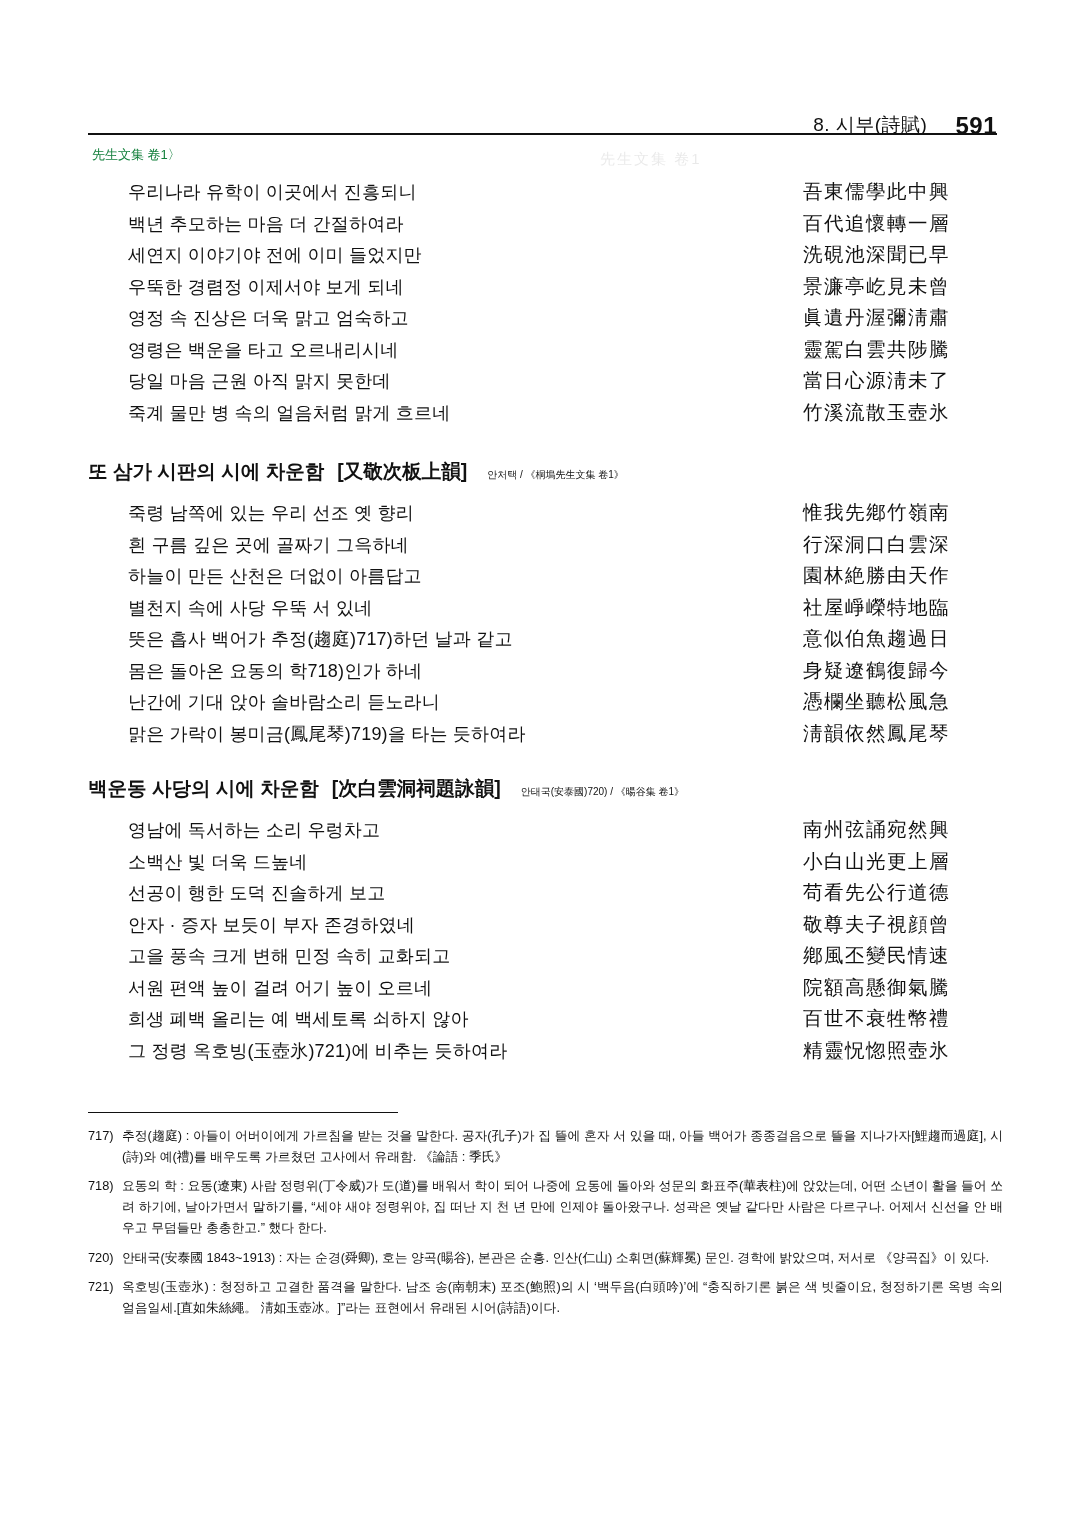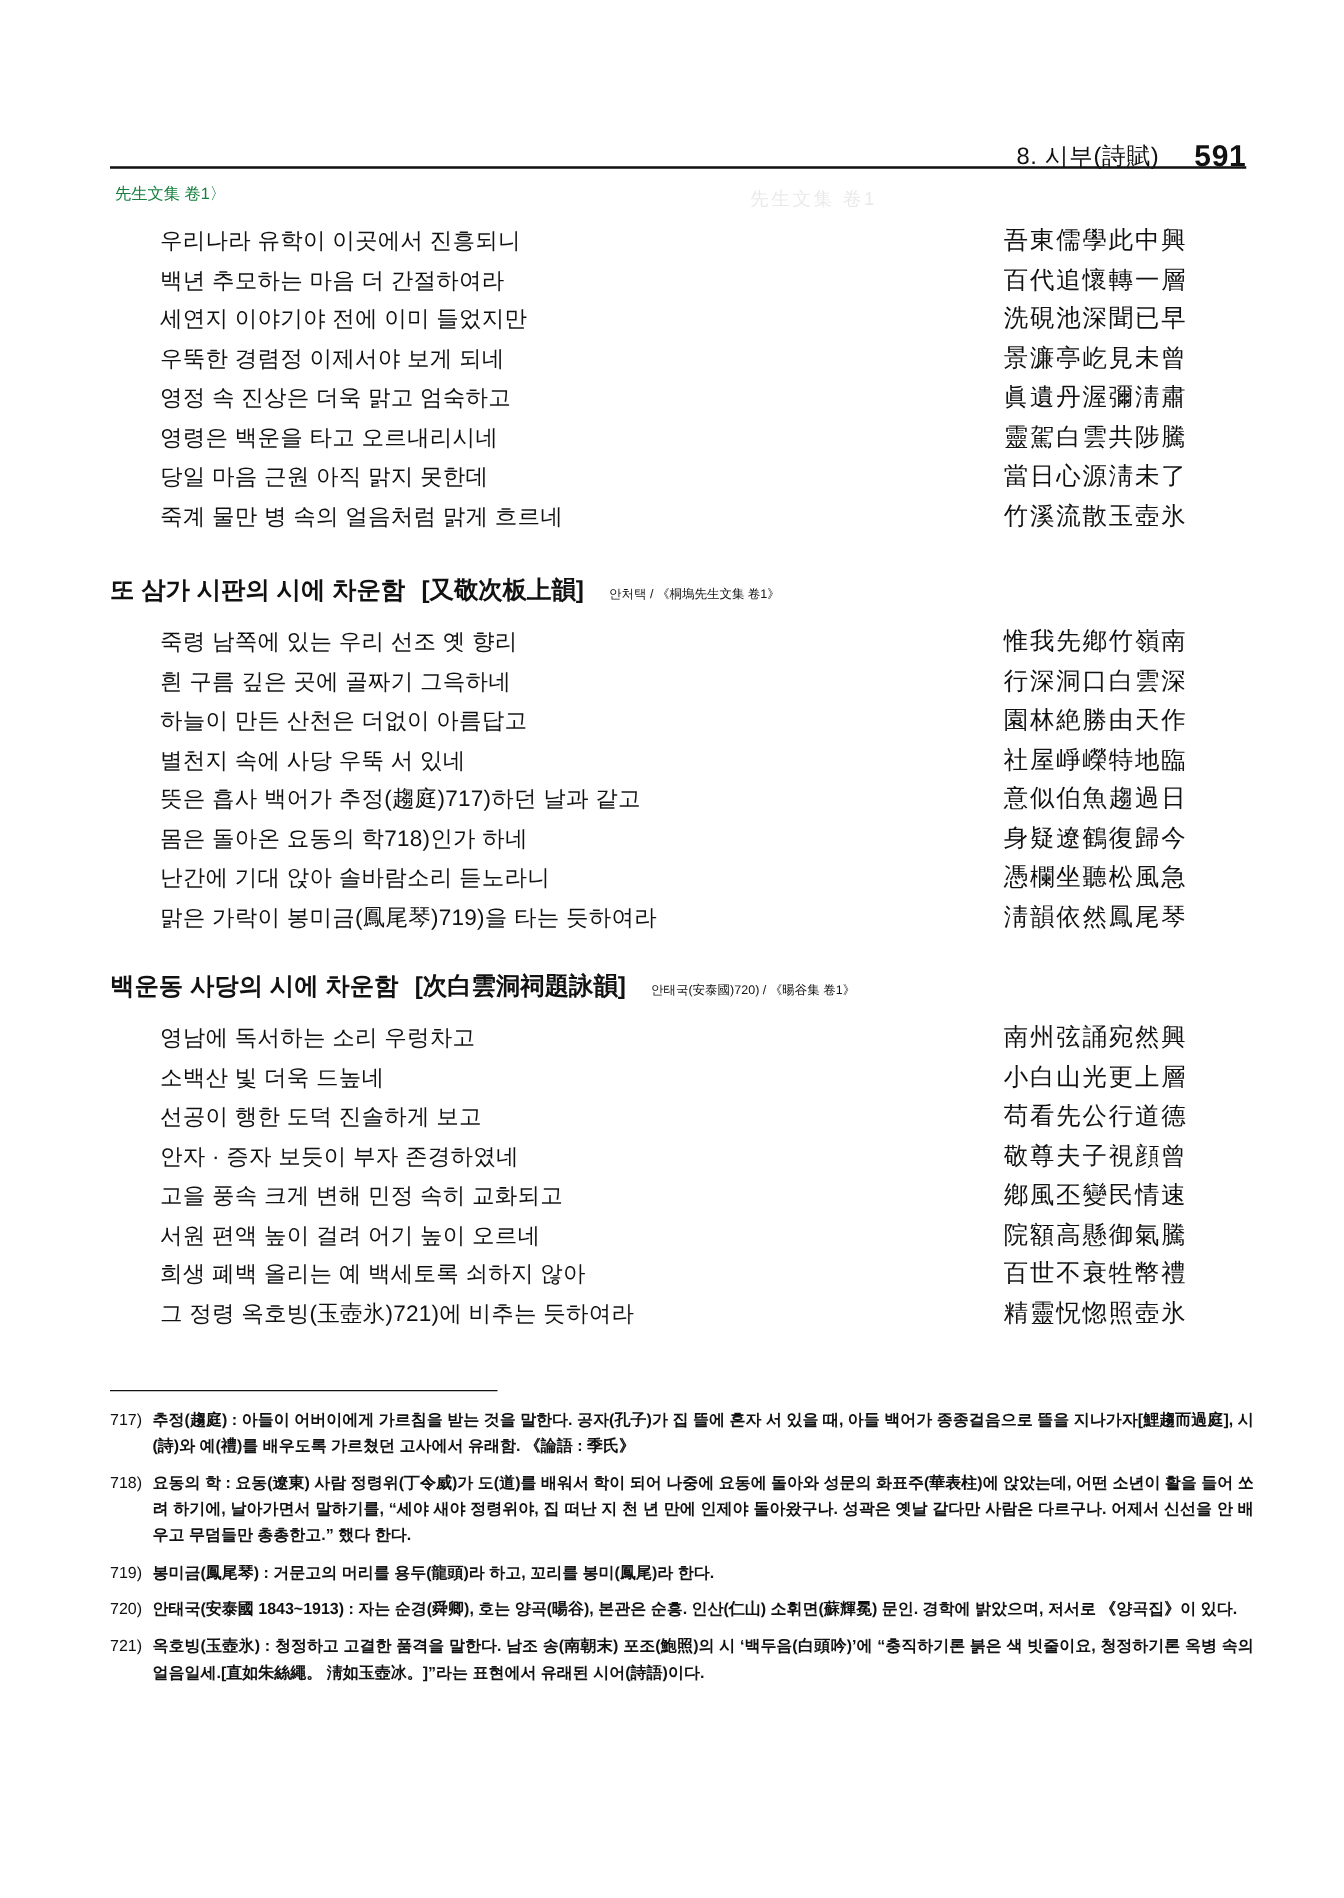--- a/index.html
+++ b/index.html
@@ -65,21 +65,21 @@
   .fn-rule {
     position:absolute; left:88px; top:1112px; width:310px;
     border-top:1.5px solid #111;
   }
   .footnotes {
     position:absolute; left:88px; right:72px; top:1126px;
     font-size:12.8px; line-height:1.62;
   }
   .fn { display:flex; margin-bottom:9px; }
   .fn-num { width:34px; flex:0 0 34px; }
-  .fn-body { flex:1 1 auto; text-align:justify;font-weight:bold; }
+  .fn-body { flex:1 1 auto; text-align:justify; }
 
   
   .ghost {
     position:absolute; left:600px; top:150px; width:380px; height:40px;
     opacity:0.10; font-size:15px; color:#333; letter-spacing:2px;
     pointer-events:none;
   }
 </style>
 </head>
 <body>
@@ -219,24 +219,20 @@
   <div class="footnotes">
     <div class="fn">
       <span class="fn-num">717)</span>
       <span class="fn-body">추정(趨庭) : 아들이 어버이에게 가르침을 받는 것을 말한다. 공자(孔子)가 집 뜰에 혼자 서 있을 때, 아들 백어가 종종걸음으로 뜰을 지나가자[鯉趨而過庭], 시(詩)와 예(禮)를 배우도록 가르쳤던 고사에서 유래함. 《論語 : 季氏》</span>
     </div>
     <div class="fn">
       <span class="fn-num">718)</span>
       <span class="fn-body">요동의 학 : 요동(遼東) 사람 정령위(丁令威)가 도(道)를 배워서 학이 되어 나중에 요동에 돌아와 성문의 화표주(華表柱)에 앉았는데, 어떤 소년이 활을 들어 쏘려 하기에, 날아가면서 말하기를, “세야 새야 정령위야, 집 떠난 지 천 년 만에 인제야 돌아왔구나. 성곽은 옛날 같다만 사람은 다르구나. 어제서 신선을 안 배우고 무덤들만 총총한고.” 했다 한다.</span>
     </div>
     <div class="fn">
-      <span class="fn-num">719)</span>
-      <span class="fn-body">봉미금(鳳尾琴) : 거문고의 머리를 용두(龍頭)라 하고, 꼬리를 봉미(鳳尾)라 한다.</span>
-    </div>
-    <div class="fn">
       <span class="fn-num">720)</span>
       <span class="fn-body">안태국(安泰國 1843~1913) : 자는 순경(舜卿), 호는 양곡(暘谷), 본관은 순흥. 인산(仁山) 소휘면(蘇輝冕) 문인.  경학에 밝았으며, 저서로 《양곡집》이 있다.</span>
     </div>
     <div class="fn">
       <span class="fn-num">721)</span>
       <span class="fn-body">옥호빙(玉壺氷) : 청정하고 고결한 품격을 말한다. 남조 송(南朝末) 포조(鮑照)의 시 ‘백두음(白頭吟)’에 “충직하기론 붉은 색 빗줄이요, 청정하기론 옥병 속의 얼음일세.[直如朱絲繩。 淸如玉壺冰。]”라는 표현에서 유래된 시어(詩語)이다.</span>
     </div>
   </div>
 
 </div>

